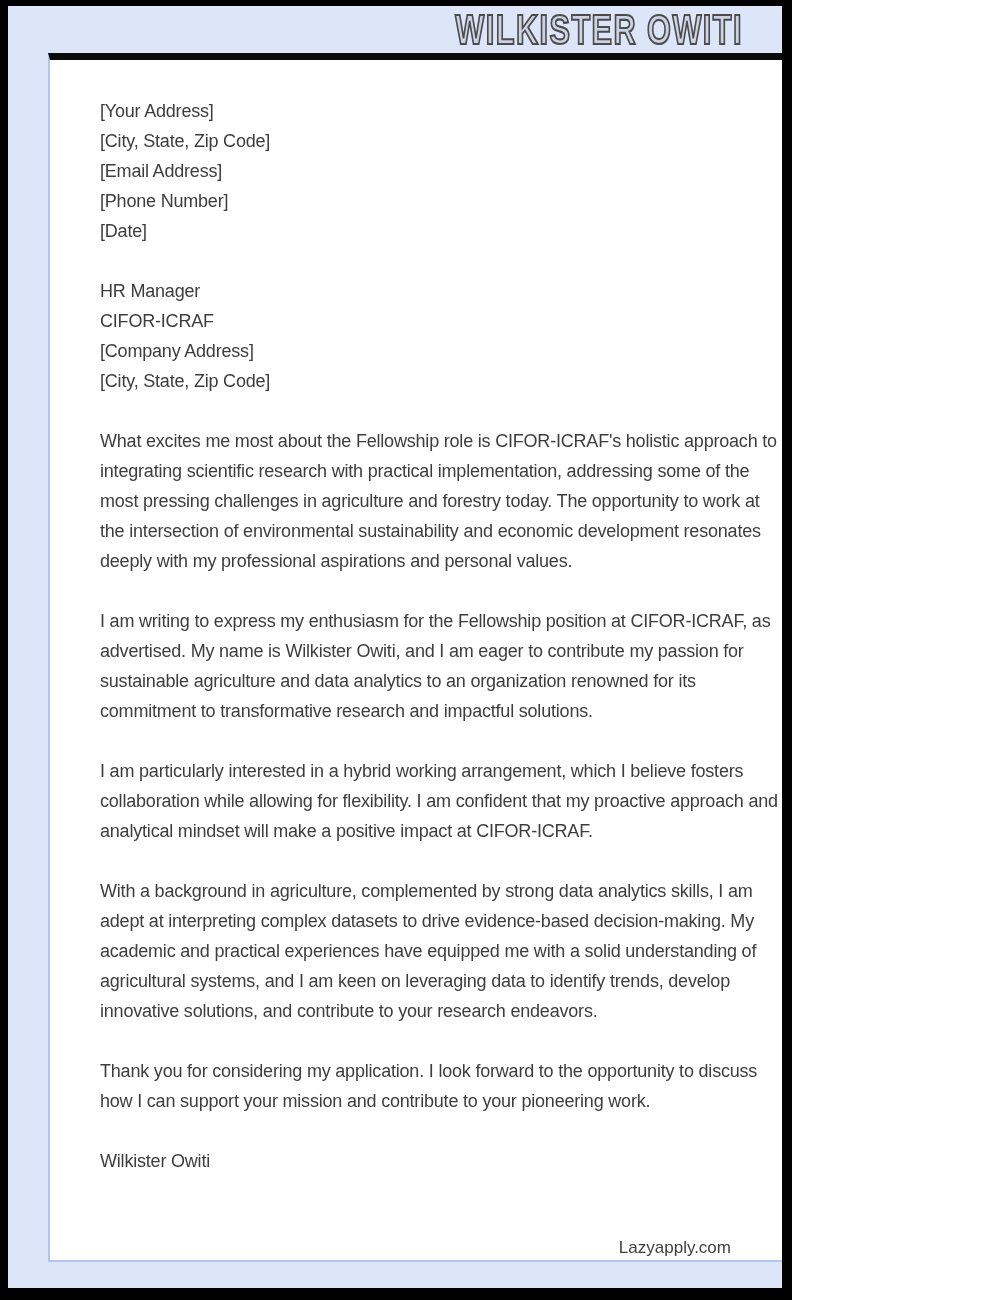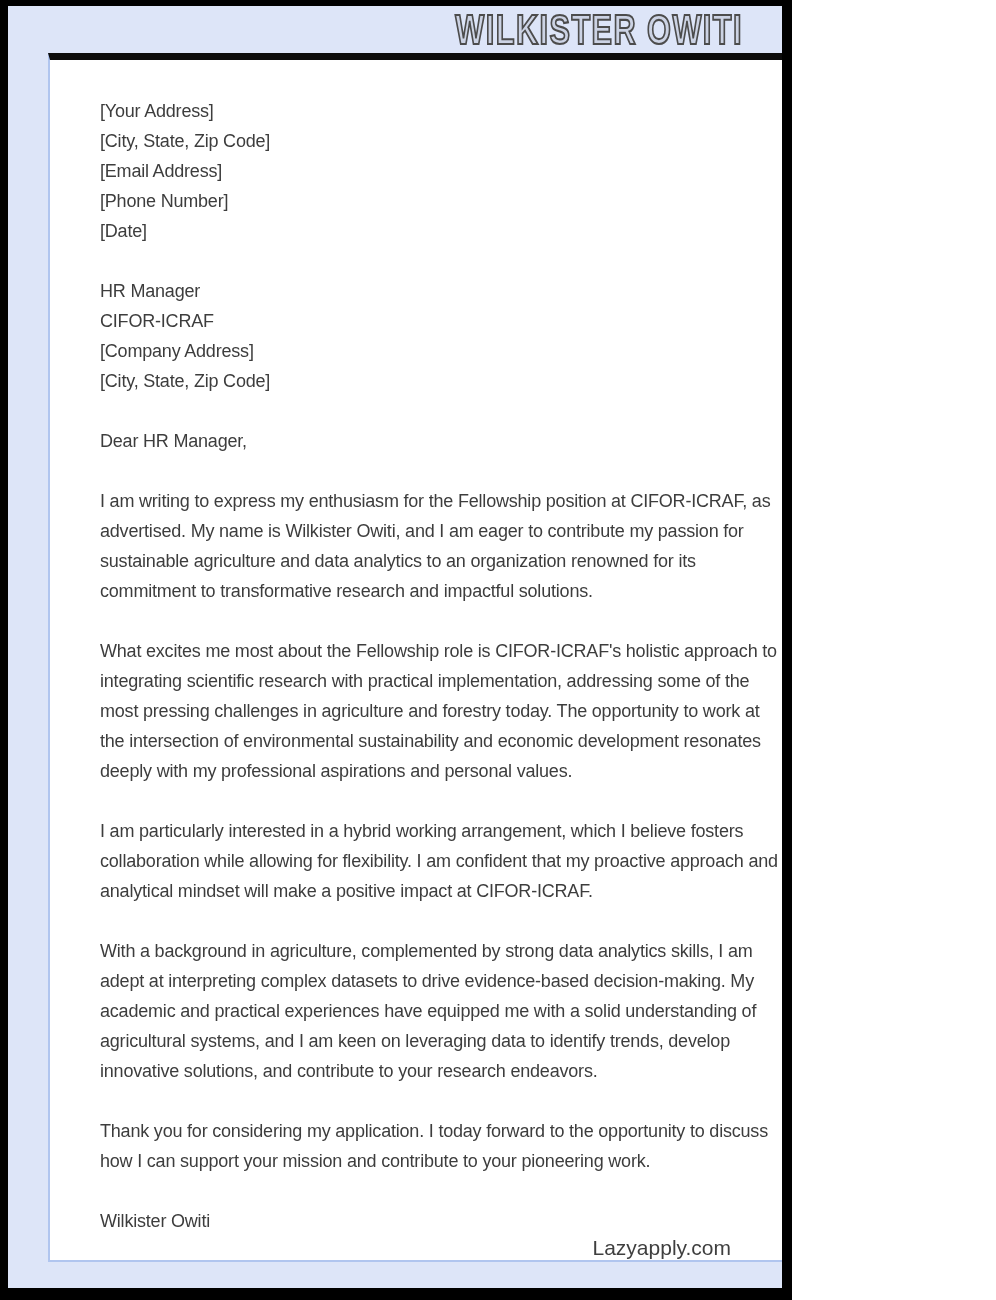--- a/index.html
+++ b/index.html
@@ -48,21 +48,21 @@
     color: #3d3d3d;
   }
   .block {
     white-space: pre-line;
     margin: 0 0 30px 0;
   }
   .watermark {
     position: absolute;
     top: 1237px;
     right: 61px;
-    font-size: 21px;
+    font-size: 17px;
     line-height: 22px;
     color: #3f3f3f;
   }
   .frame {
     position: absolute;
     inset: 0;
     border-style: solid;
     border-color: #000000;
     border-width: 6px 10px 12px 8px;
     pointer-events: none;
@@ -81,39 +81,38 @@
   <div class="content">
     <div class="block">[Your Address]
 [City, State, Zip Code]
 [Email Address]
 [Phone Number]
 [Date]</div>
     <div class="block">HR Manager
 CIFOR-ICRAF
 [Company Address]
 [City, State, Zip Code]</div>
-    <div class="block">Dear HR Manager,</div>
-    <div class="block">I am writing to express my enthusiasm for the Fellowship position at CIFOR-ICRAF, as
-advertised. My name is Wilkister Owiti, and I am eager to contribute my passion for
-sustainable agriculture and data analytics to an organization renowned for its
-commitment to transformative research and impactful solutions.</div>
     <div class="block">What excites me most about the Fellowship role is CIFOR-ICRAF's holistic approach to
 integrating scientific research with practical implementation, addressing some of the
 most pressing challenges in agriculture and forestry today. The opportunity to work at
 the intersection of environmental sustainability and economic development resonates
 deeply with my professional aspirations and personal values.</div>
+    <div class="block">I am writing to express my enthusiasm for the Fellowship position at CIFOR-ICRAF, as
+advertised. My name is Wilkister Owiti, and I am eager to contribute my passion for
+sustainable agriculture and data analytics to an organization renowned for its
+commitment to transformative research and impactful solutions.</div>
     <div class="block">I am particularly interested in a hybrid working arrangement, which I believe fosters
 collaboration while allowing for flexibility. I am confident that my proactive approach and
 analytical mindset will make a positive impact at CIFOR-ICRAF.</div>
     <div class="block">With a background in agriculture, complemented by strong data analytics skills, I am
 adept at interpreting complex datasets to drive evidence-based decision-making. My
 academic and practical experiences have equipped me with a solid understanding of
 agricultural systems, and I am keen on leveraging data to identify trends, develop
 innovative solutions, and contribute to your research endeavors.</div>
-    <div class="block">Thank you for considering my application. I today forward to the opportunity to discuss
+    <div class="block">Thank you for considering my application. I look forward to the opportunity to discuss
 how I can support your mission and contribute to your pioneering work.</div>
     <div class="block">Wilkister Owiti</div>
   </div>
 
   <div class="watermark">Lazyapply.com</div>
 
   <div class="frame"></div>
 
 </div>
 

